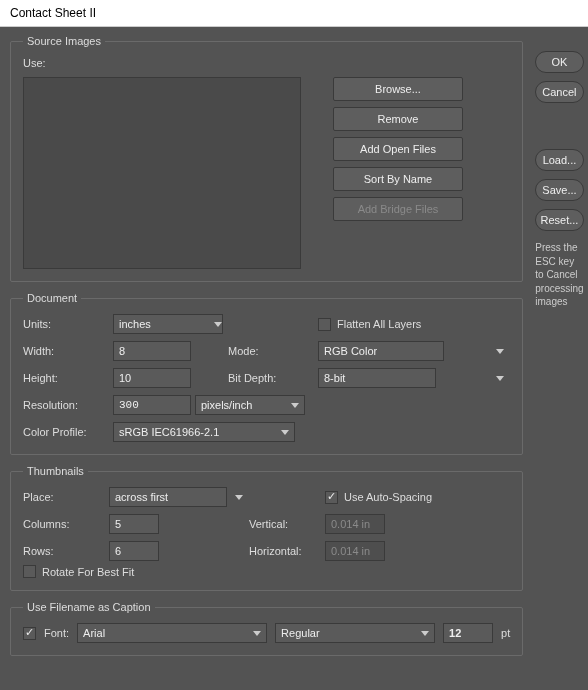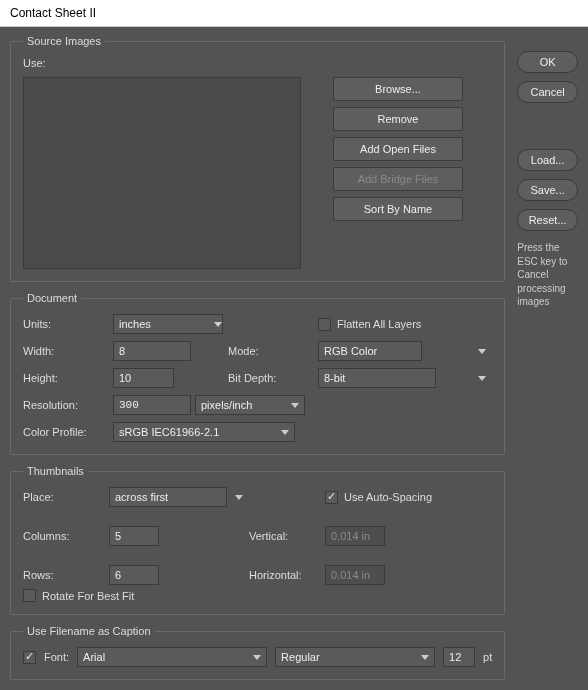--- a/index.html
+++ b/index.html
@@ -22,21 +22,21 @@
 input[type=text].ro{background:#4e4e4e;color:#8a8a8a}
 .listbox{background:#4a4a4a;border:1px solid #3a3a3a;width:278px;height:192px}
 .src-top{display:flex;align-items:center;gap:8px;margin-bottom:8px}
 .src-body{display:flex;gap:32px}
 .src-btns{display:flex;flex-direction:column;gap:6px;width:130px}
 .src-btns .btn{margin-bottom:0;height:24px;border-radius:2px}
 .doc-grid{display:grid;grid-template-columns:90px 115px 90px 1fr;row-gap:7px;align-items:center}
 .chk{display:flex;align-items:center;gap:6px}
 .chk input{appearance:none;width:13px;height:13px;border:1px solid #3a3a3a;background:#5a5a5a;position:relative;cursor:pointer}
 .chk input:checked::after{content:"✓";position:absolute;top:-2px;left:1px;font-size:11px;color:#eee}
-.thumbs-grid{display:grid;grid-template-columns:86px 140px 76px 1fr;row-gap:19px;align-items:center}
+.thumbs-grid{display:grid;grid-template-columns:86px 140px 76px 1fr;row-gap:7px;align-items:center}
 .cap-row{display:flex;align-items:center;gap:8px}
 </style>
 </head>
 <body>
 
 <div class="titlebar">Contact Sheet II</div>
 
 <div class="dialog-body">
 <div class="left-col">
 
@@ -44,44 +44,44 @@
 <legend>Source Images</legend>
 <div class="src-top">
   <span class="lbl" style="width:60px">Use:</span>
 </div>
 <div class="src-body">
   <div class="listbox"></div>
   <div class="src-btns">
     <div class="btn btn-rect">Browse...</div>
     <div class="btn btn-rect">Remove</div>
     <div class="btn btn-rect">Add Open Files</div>
+    <div class="btn btn-rect">Sort By Name</div>
     <div class="btn btn-rect btn-disabled">Add Bridge Files</div>
-    <div class="btn btn-rect">Sort By Name</div>
   </div>
 </div>
 </fieldset>
 
 <fieldset>
 <legend>Document</legend>
 <div class="doc-grid">
   <span class="lbl">Units:</span>
   <span class="sel-wrap"><select style="width:110px"><option>inches</option></select></span>
   <div></div>
   <label class="chk">
             <input type="checkbox" style="">
             <span>Flatten All Layers</span>
           </label>
 
   <span class="lbl">Width:</span>
   <input type="text" style="width: 78px;" value="8">
   <span class="lbl">Mode:</span>
-  <span class="sel-wrap"><select style="width:104px"><option>RGB Color</option></select></span>
+  <span class="sel-wrap"><select style="width:126px"><option>RGB Color</option></select></span>
 
   <span class="lbl">Height:</span>
-  <input type="text" style="width: 61px;" value="10">
+  <input type="text" style="width: 78px;" value="10">
   <span class="lbl">Bit Depth:</span>
   <span class="sel-wrap"><select style="width:118px"><option>8-bit</option></select></span>
 
   <span class="lbl">Resolution:</span>
   <div style="display:flex;gap:4px;grid-column:2/5">
     <input type="text" style="width: 78px; font-family: Liberation Mono, monospace;" value="300">
     <span class="sel-wrap"><select style="width:110px"><option>pixels/inch</option></select></span>
   </div>
 
   <span class="lbl">Color Profile:</span>
@@ -118,21 +118,21 @@
 
 <fieldset>
 <legend>Use Filename as Caption</legend>
 <div class="cap-row">
   <label class="chk">
             <input type="checkbox" checked="" style="">
           </label>
   <span class="lbl">Font:</span>
   <span class="sel-wrap"><select style="width:190px"><option>Arial</option></select></span>
   <span class="sel-wrap"><select style="width:160px"><option>Regular</option></select></span>
-  <input type="text" style="width: 32px;" value="12">
+  <input type="text" style="width: 50px; font-weight: bold;" value="12">
   <span class="lbl">pt</span>
 </div>
 </fieldset>
 
 </div>
 
 <div class="right-col">
   <div class="btn">OK</div>
   <div class="btn">Cancel</div>
   <div style="height:38px"></div>

